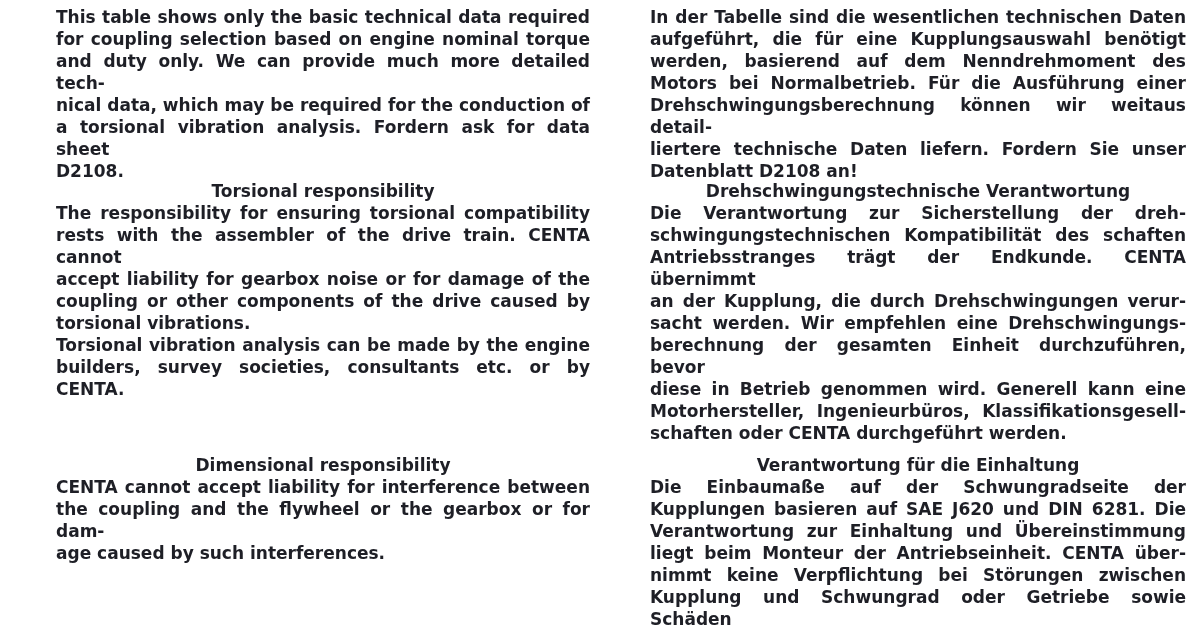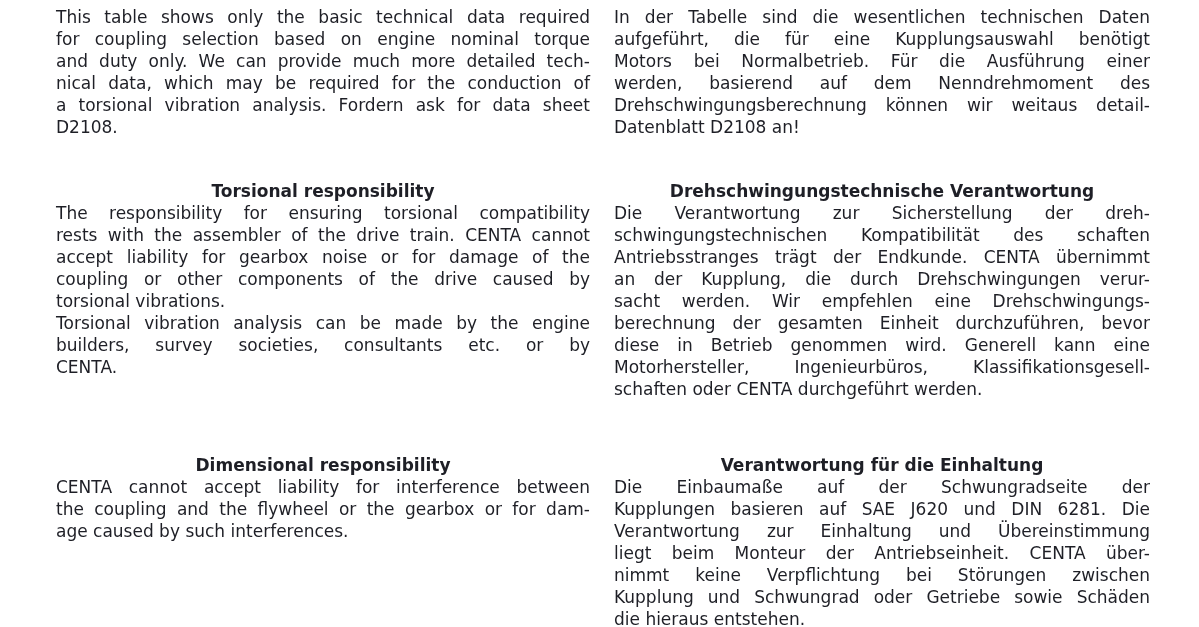--- a/index.html
+++ b/index.html
@@ -17,36 +17,37 @@
     font-family: "DejaVu Sans", sans-serif;
     font-size: 17px;
     line-height: 22px;
   }
   .col {
     position: absolute;
     top: 0;
     height: 627px;
   }
   .col-en { left: 56px;  width: 534px; }
-  .col-de { left: 614px; width: 536px; }
+  .col-de { left: 650px; width: 536px; }
   .block {
     position: absolute;
     left: 0;
     right: 0;
   }
   .block-intro   { top: 6px; }
   .block-middle  { top: 180px; }
   .block-bottom  { top: 454px; }
   .heading {
     font-weight: bold;
     text-align: center;
   }
   .para .line {
     text-align: justify;
     text-align-last: justify;
+    font-weight: bold;
   }
   .para .line:last-child {
     text-align-last: left;
   }
 </style>
 </head>
 <body>
 
 <div class="page">
 
@@ -86,23 +87,24 @@
         </div>
     </div>
 
   </div>
 
   <div class="col col-de">
 
     <div class="block block-intro para">
         <div class="line">In der Tabelle sind die wesentlichen technischen Daten</div>
         <div class="line">aufgeführt, die für eine Kupplungsauswahl benötigt</div>
+        <div class="line">werden, basierend auf dem Nenndrehmoment des</div>
         <div class="line">Motors bei Normalbetrieb. Für die Ausführung einer</div>
-        <div class="line">werden, basierend auf dem Nenndrehmoment des</div>
         <div class="line">Drehschwingungsberechnung können wir weitaus detail-</div>
+        <div class="line">liertere technische Daten liefern. Fordern Sie unser</div>
         <div class="line">Datenblatt D2108 an!</div>
       </div>
 
     <div class="block block-middle">
       <div class="heading">Drehschwingungstechnische Verantwortung</div>
       <div class="para">
           <div class="line">Die Verantwortung zur Sicherstellung der dreh-</div>
           <div class="line">schwingungstechnischen Kompatibilität des schaften</div>
           <div class="line">Antriebsstranges trägt der Endkunde. CENTA übernimmt</div>
           <div class="line">an der Kupplung, die durch Drehschwingungen verur-</div>

